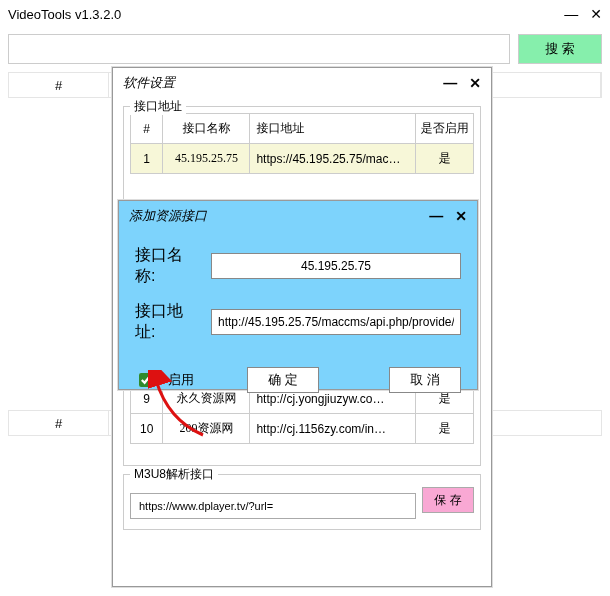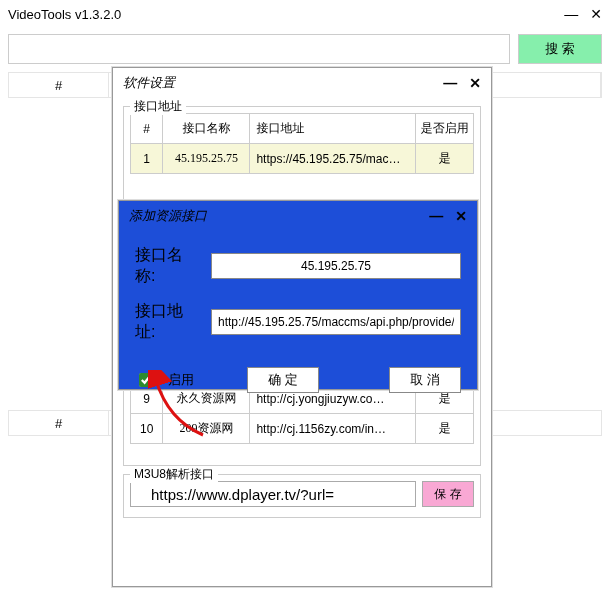--- a/index.html
+++ b/index.html
@@ -35,25 +35,25 @@
   .api-table { width: 100%; border-collapse: collapse; }
   .api-table th, .api-table td { border: 1px solid #ccc; font-size: 12px; padding: 6px 4px; text-align: center; background: #fff; overflow: hidden; text-overflow: ellipsis; white-space: nowrap; }
   .api-table th { font-weight: normal; }
   .api-table .c-idx { width: 32px; }
   .api-table .c-name { width: 86px; font-family: Liberation Serif, serif; }
   .api-table .c-url { width: 164px; text-align: left; padding-left: 6px; }
   .api-table .c-en { width: 40px; }
   .api-table tr.sel td { background: #f7f7d8; }
 
   .m3u8-row { display: flex; gap: 6px; align-items: center; }
-  .m3u8-input { flex: 1; height: 26px; border: 1px solid #aaa; padding: 0 20px; font-size: 15px; }
+  .m3u8-input { flex: 1; height: 26px; border: 1px solid #aaa; padding: 0 8px; font-size: 11px; margin-top: 12px; }
   .m3u8-btn { width: 52px; height: 26px; border: 1px solid #aaa; background: #f9a8d4; font-size: 12px; cursor: pointer; }
 
   
-  .add-dlg { position: absolute; left: 118px; top: 200px; width: 360px; height: 190px; background: #1d4ed8; border: 1px solid #999; box-shadow: 0 0 0 1px #ddd; }
+  .add-dlg { position: absolute; left: 118px; top: 200px; width: 360px; height: 190px; background: #7dd3fc; border: 1px solid #999; box-shadow: 0 0 0 1px #ddd; }
   .add-body { padding: 14px 16px 10px 16px; }
   .field-row { display: flex; align-items: center; margin-bottom: 14px; gap: 12px; }
   .field-label { width: 64px; font-size: 16px; }
   .field-input { flex: 1; height: 26px; border: 1px solid #888; padding: 0 6px; font-size: 12px; }
   .field-input.center { text-align: center; }
 
   .add-bottom { display: flex; align-items: center; padding: 0 16px 8px 16px; gap: 20px; }
   .chk { display: flex; align-items: center; gap: 12px; font-size: 13px; }
   .chk input { width: 14px; height: 14px; accent-color: #2e8b2e; }
   .ok-btn, .cancel-btn { width: 72px; height: 26px; border: 1px solid #888; background: #fff; font-size: 13px; cursor: pointer; }

